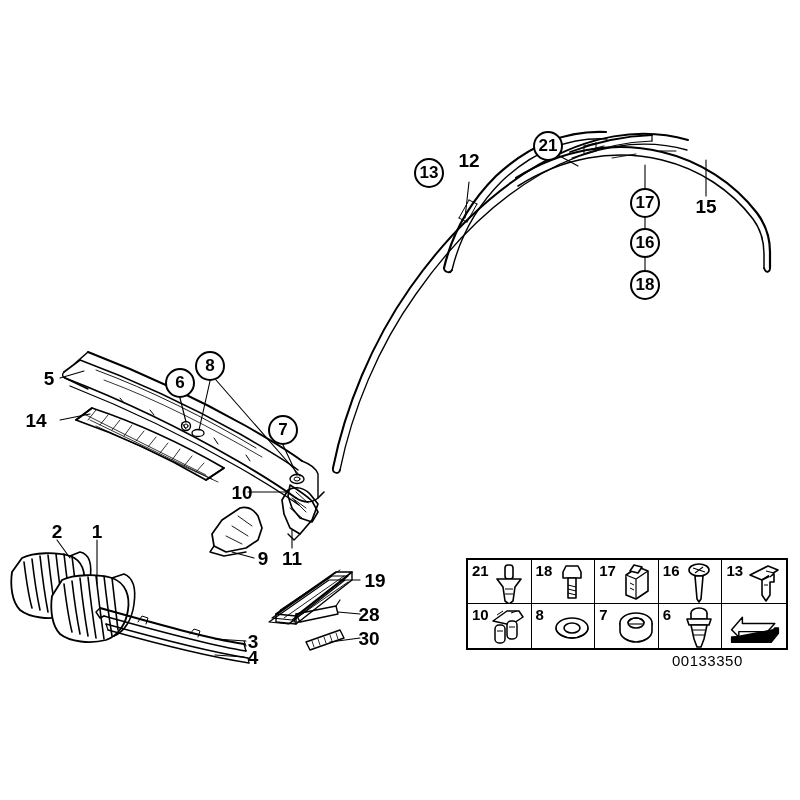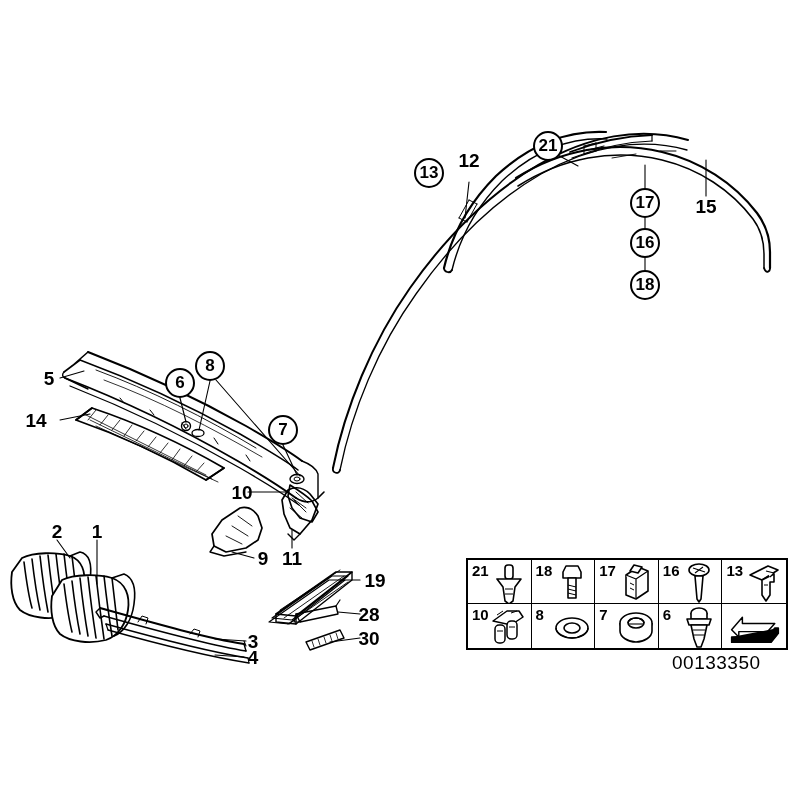--- a/index.html
+++ b/index.html
@@ -57,21 +57,21 @@
   .cnum{
     position:absolute;left:4px;top:2px;
     font-family:"Liberation Sans", sans-serif;
     font-weight:bold;font-size:15px;color:#000;
   }
   .cicon{position:absolute;right:2px;top:1px;width:40px;height:44px;}
   #docid{
     position:absolute;
     left:672px;top:652px;
     font-family:"Liberation Sans", sans-serif;
-    font-weight:normal;font-size:19px;color:#000;
+    font-weight:normal;font-size:15px;color:#000;
     letter-spacing:0.5px;
   }
 </style>
 </head>
 <body>
 
 <div id="sheet">
 
   <svg id="art" viewBox="0 0 800 800">
     <g fill="none" stroke="#000" stroke-width="1.6" stroke-linecap="round" stroke-linejoin="round">

